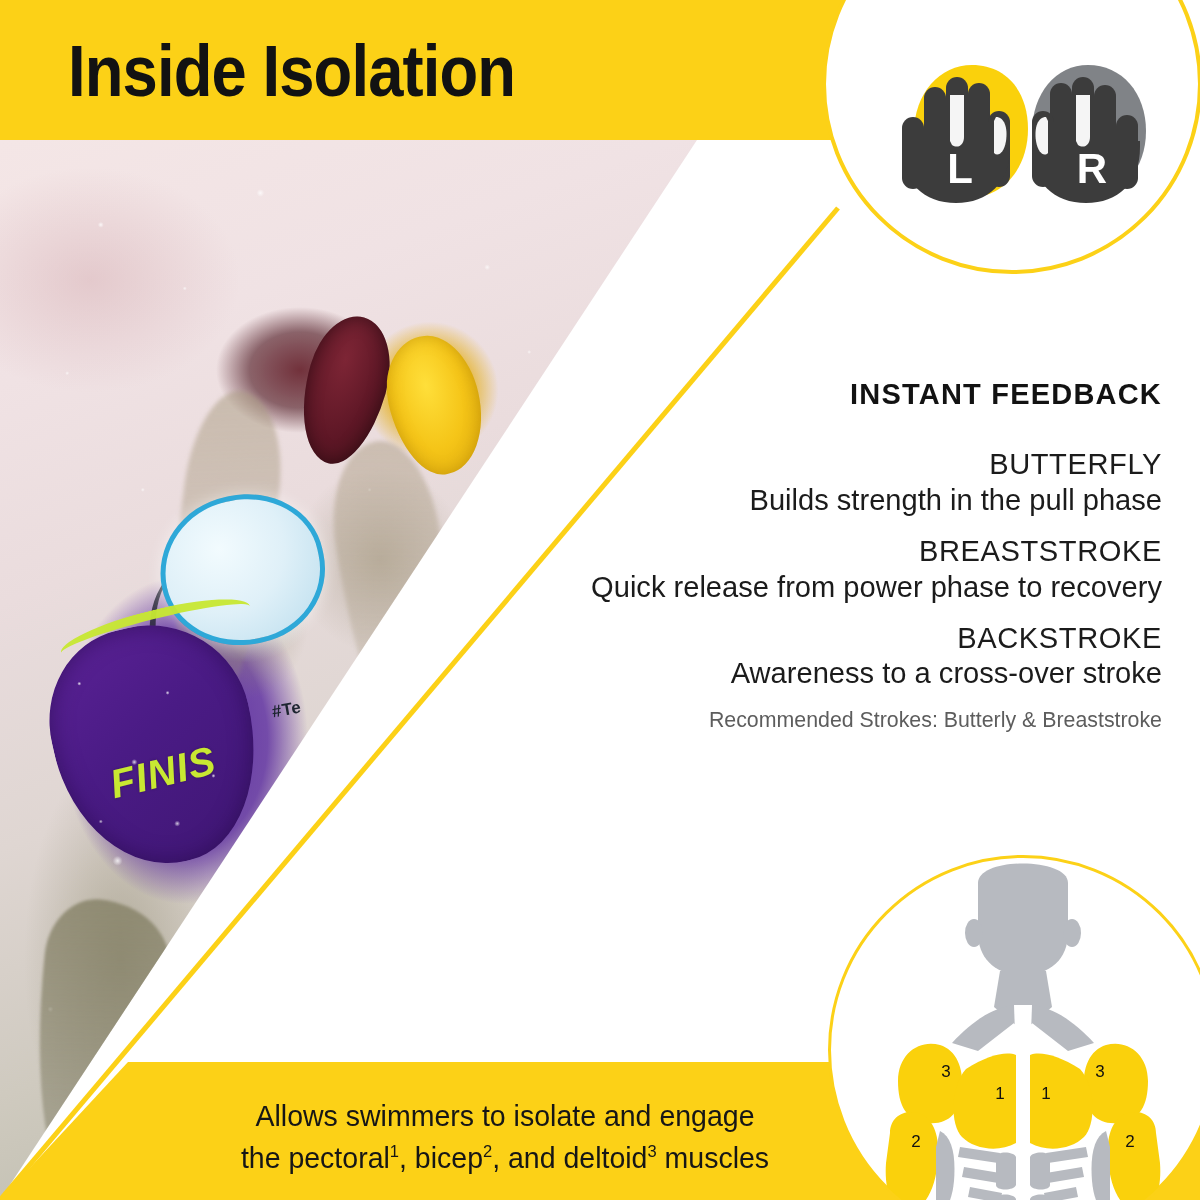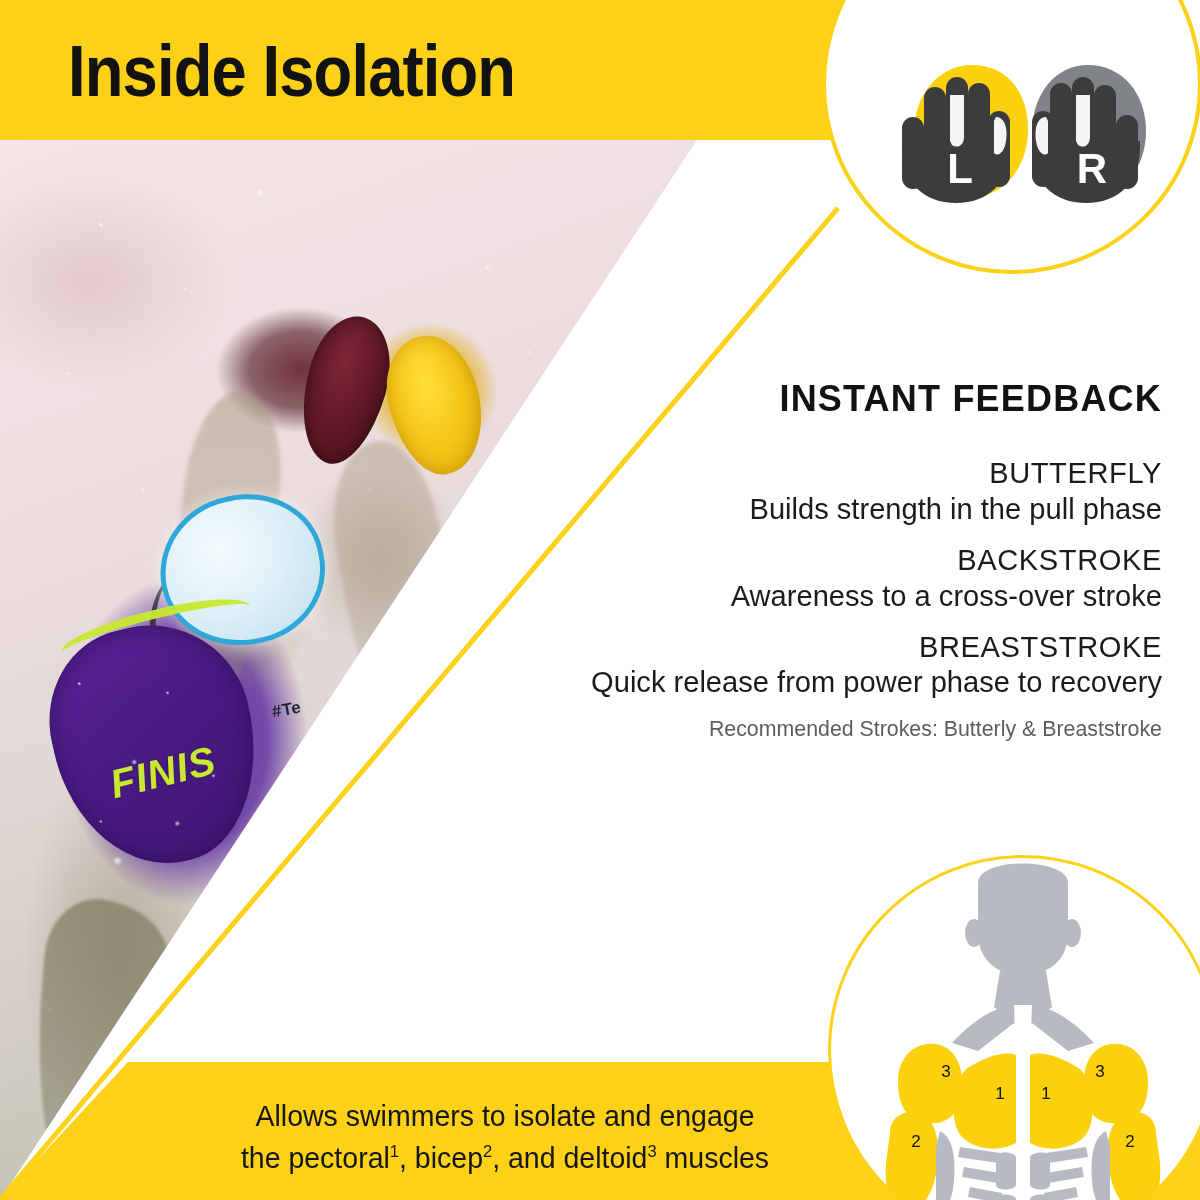--- a/index.html
+++ b/index.html
@@ -204,21 +204,21 @@
   }
   .footer-text sup { font-size:.58em; }
 
   
   .feedback {
     position:absolute; right:38px; top:378px; width:800px;
     text-align:right; z-index:4;
   }
   .feedback-title {
     font-family:"Liberation Sans", sans-serif;
-    font-weight:bold; font-size:36px;
+    font-weight:bold; font-size:29px;
     letter-spacing:1.2px; color:#121212;
     margin-bottom:36px;
   }
   .stroke-block { margin-bottom:16px; }
   .stroke-name {
     font-family:"Liberation Sans Narrow","Liberation Sans", sans-serif;
     font-size:30px; color:#1b1b1b; letter-spacing:.6px;
     line-height:1.16;
     transform:scaleX(.97); transform-origin:right center;
   }
@@ -317,27 +317,27 @@
 
   <div class="feedback">
     <div class="feedback-title">INSTANT FEEDBACK</div>
 
     <div class="stroke-block">
       <div class="stroke-name">BUTTERFLY</div>
       <div class="stroke-desc">Builds strength in the pull phase</div>
     </div>
 
     <div class="stroke-block">
+      <div class="stroke-name">BREASTSTROKE</div>
+      <div class="stroke-desc">Quick release from power phase to recovery</div>
+    </div>
+
+    <div class="stroke-block">
       <div class="stroke-name">BACKSTROKE</div>
       <div class="stroke-desc">Awareness to a cross-over stroke</div>
-    </div>
-
-    <div class="stroke-block">
-      <div class="stroke-name">BREASTSTROKE</div>
-      <div class="stroke-desc">Quick release from power phase to recovery</div>
     </div>
 
 
     <div class="recommend">Recommended Strokes: Butterly &amp; Breaststroke</div>
   </div>
 
   <div class="circle-bottom"></div>
   <svg class="anatomy" viewBox="0 0 390 390" xmlns="http://www.w3.org/2000/svg">
     <defs>
       <clipPath id="circClip">

